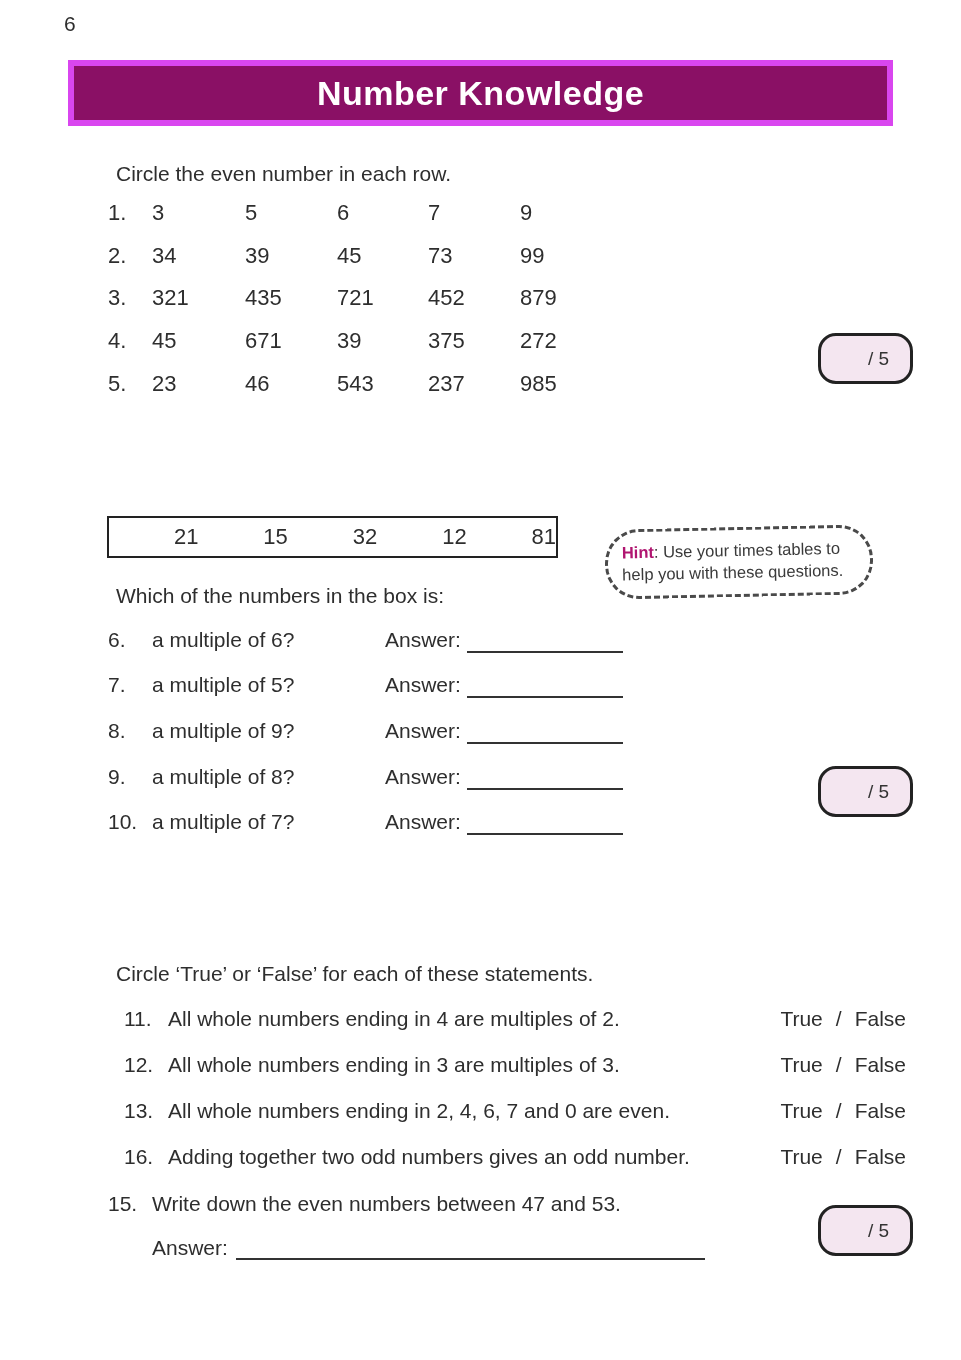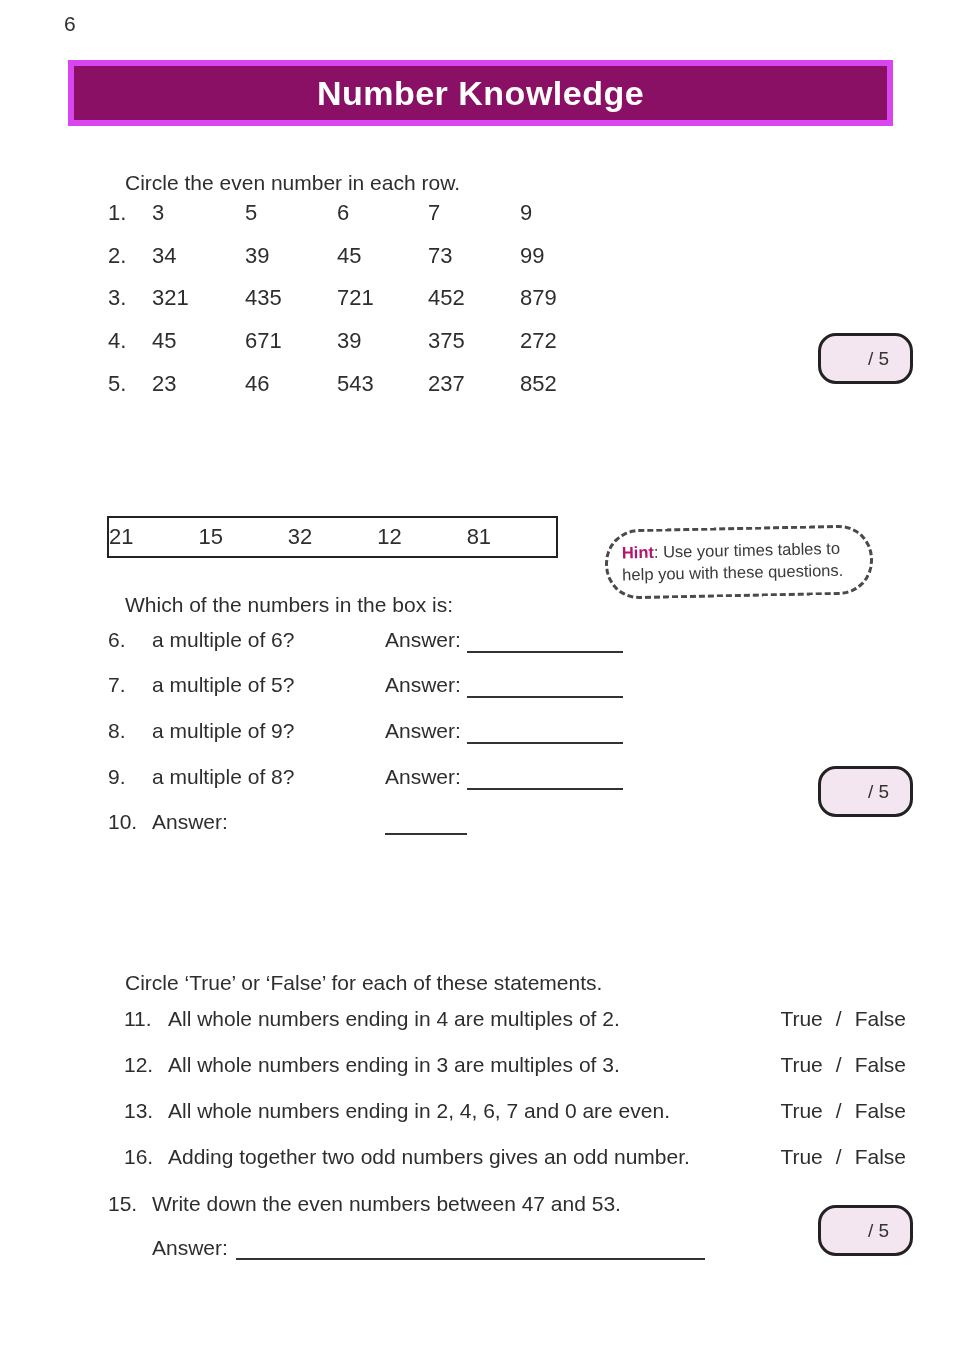--- a/index.html
+++ b/index.html
@@ -18,21 +18,21 @@
     position: absolute; left: 68px; top: 60px; width: 825px; height: 66px;
     background: var(--banner-bg, #8a1065);
     border: 6px solid #d946ef;
     display: flex; align-items: center; justify-content: center;
   }
   .banner h1 {
     margin: 0; color: var(--banner-text, #ffffff);
     font-size: 34px; font-weight: bold; letter-spacing: 0.5px;
   }
 
-  .instr { position: absolute; margin: 17px; font-size: 21px; }
+  .instr { position: absolute; margin: 8px; font-size: 21px; }
   #instr1 { left: 108px; top: 154px; }
   #instr2 { left: 108px; top: 576px; text-align: right; }
   #instr3 { left: 108px; top: 954px; }
 
   
   .rows1 { position: absolute; left: 108px; top: 192px; width: 560px; font-size: 22px; }
   .rows1 .row { display: grid; grid-template-columns: 44px 93px 92px 91px 92px auto; height: 42.6px; align-items: center; }
 
   
   .score {
@@ -46,21 +46,21 @@
   .score span { padding-left: 26px; }
   #score1 { top: 333px; }
   #score2 { top: 766px; }
   #score3 { top: 1205px; }
 
   
   .numbox {
     position: absolute; left: 107px; top: 516px; width: 451px; height: 42px;
     border: 2px solid #222; display: flex; align-items: center; font-size: 22px;
   }
-  .numbox span { flex: 1; text-align: left; }
+  .numbox span { flex: 1; text-align: right; }
 
   
   .hint {
     position: absolute; left: 605px; top: 527px; width: 268px;
     border: 3px dashed #4a4a4a; border-radius: 34px;
     padding: 9px 14px 10px; font-size: 16.5px; line-height: 1.35;
     transform: rotate(-1.2deg); color: #3a3a3a;
   }
   .hint .hint-label { color: var(--hint-accent, #b01570); font-weight: bold; }
 
@@ -128,21 +128,21 @@
       <span>39</span>
       <span>375</span>
       <span>272</span>
     </div>
     <div class="row">
       <span class="qnum">5.</span>
       <span>23</span>
       <span>46</span>
       <span>543</span>
       <span>237</span>
-      <span>852</span>
+      <span>985</span>
     </div>
   </div>
 
   <div class="score" id="score1">
     <span>/ 5</span>
   </div>
 
   <div class="numbox">
     <span>21</span>
     <span>15</span>
@@ -175,20 +175,21 @@
       <span class="answer-line"></span>
     </div>
     <div class="row">
       <span class="qnum">9.</span>
       <span>a multiple of 8?</span>
       <span>Answer:</span>
       <span class="answer-line"></span>
     </div>
     <div class="row">
       <span class="qnum">10.</span>
+      <span>a multiple of 7?</span>
       <span>Answer:</span>
       <span class="answer-line"></span>
     </div>
   </div>
 
   <div class="score" id="score2">
     <span>/ 5</span>
   </div>
 
   <p class="instr" id="instr3">Circle ‘True’ or ‘False’ for each of these statements.</p>

